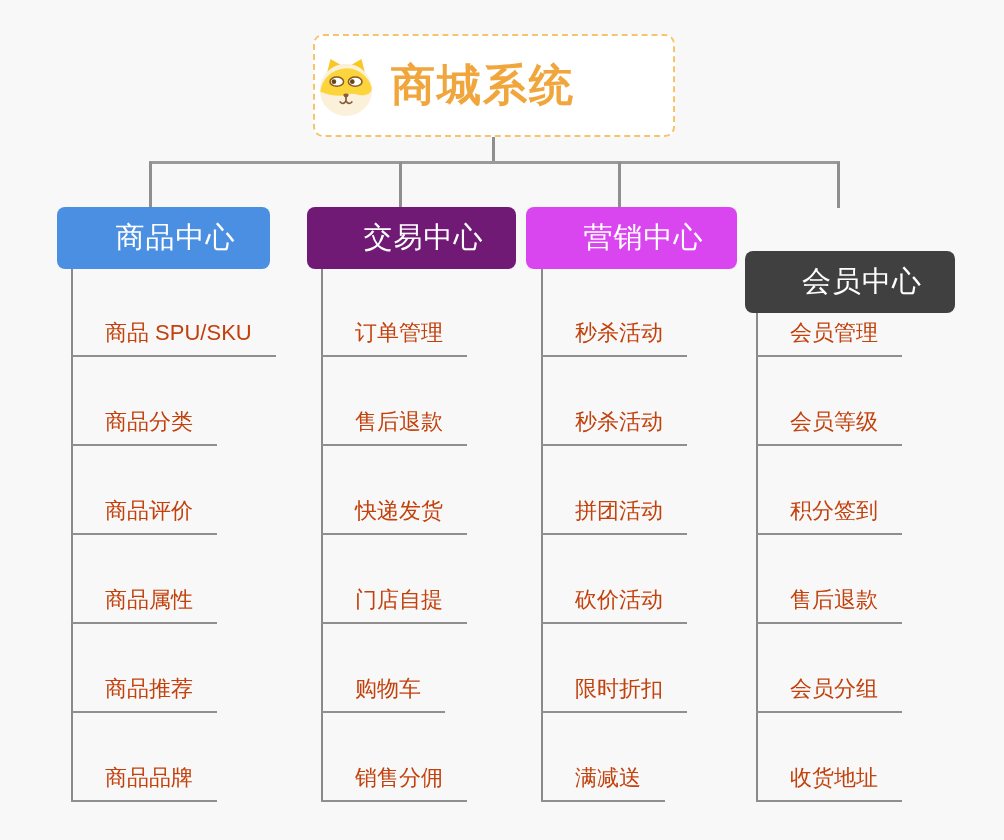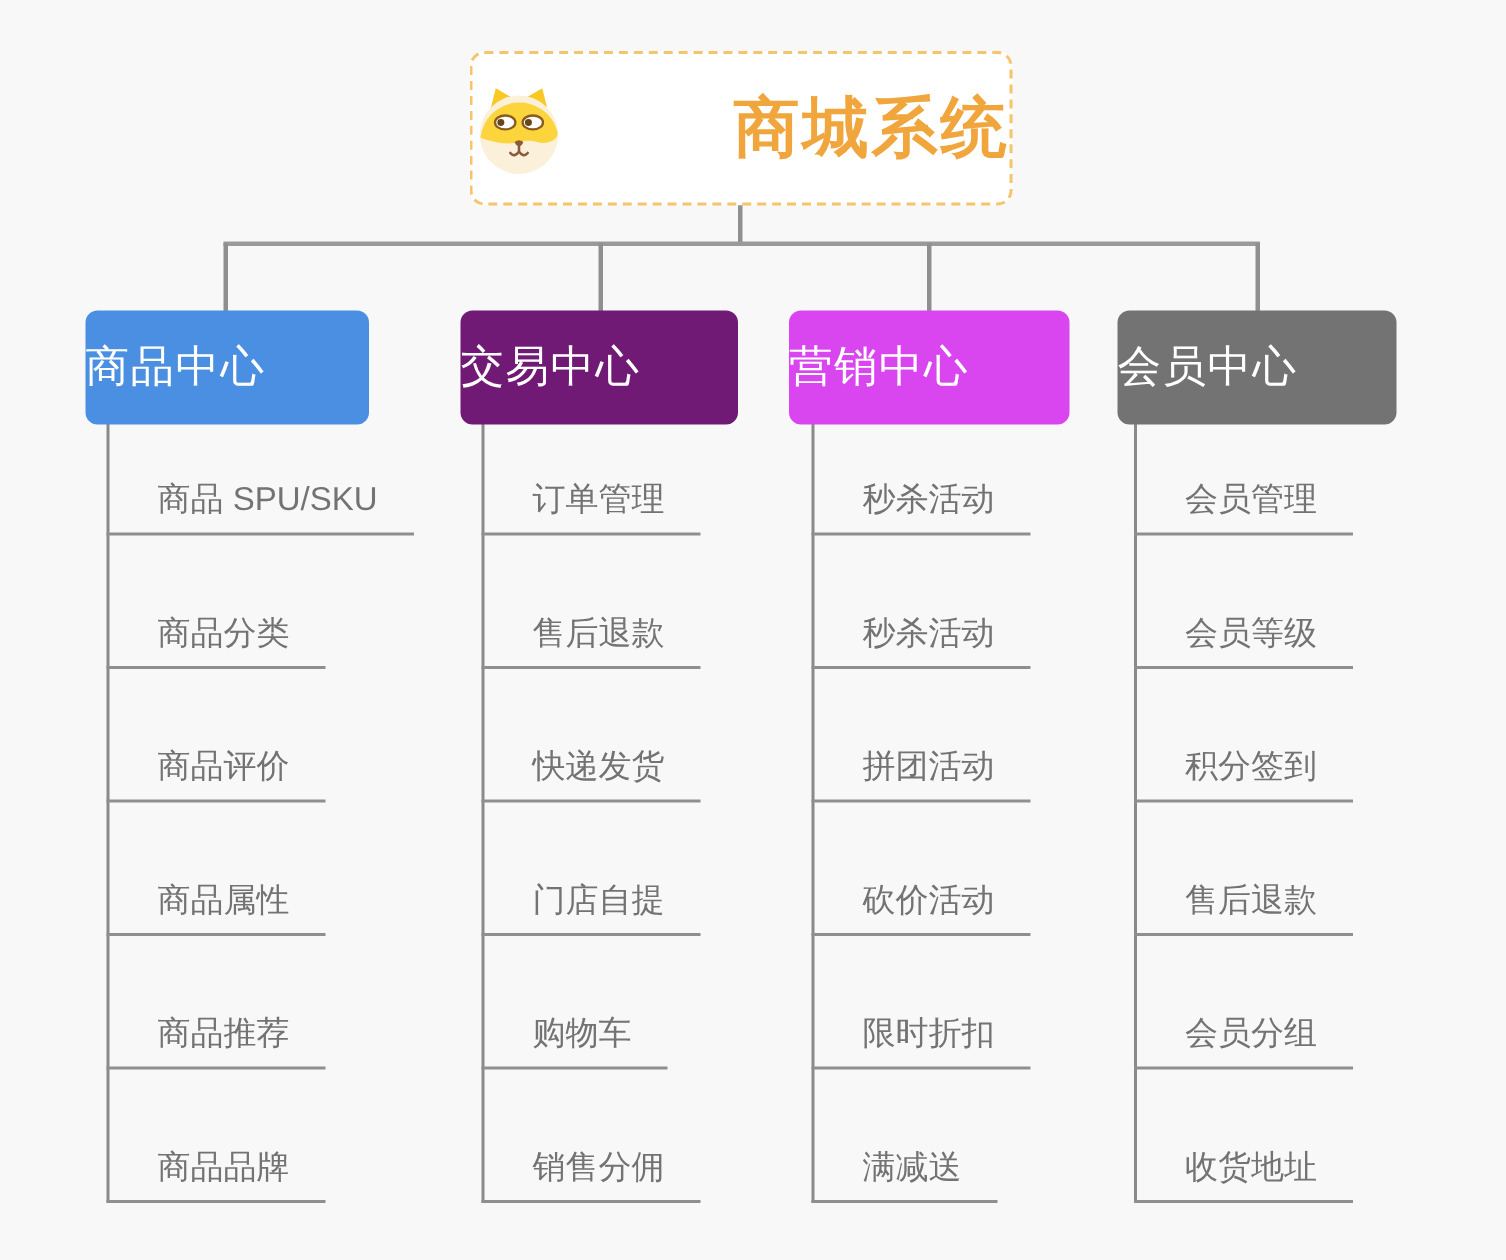--- a/index.html
+++ b/index.html
@@ -18,40 +18,40 @@
   .drop{width:3px;top:162px;height:46px;}
   .drop.d0{left:149px}.drop.d1{left:399px}.drop.d2{left:618px}.drop.d3{left:837px}
   .spine{width:2px;top:269px;height:533px;background:#8a8a8a;}
   .spine.c0{left:71px}.spine.c1{left:321px}.spine.c2{left:541px}.spine.c3{left:756px}
 
   
   .root{
     position:absolute;left:313px;top:34px;width:362px;height:103px;
     background:#ffffff;border:2px dashed #f6c46a;border-radius:10px;
     box-sizing:border-box;
-    display:flex;align-items:center;justify-content:space-between;gap:14px;
+    display:flex;align-items:center;justify-content:flex-start;gap:14px;
   }
   .root-title{font-size:44px;font-weight:600;letter-spacing:2px;white-space:nowrap;}
   .dog{width:62px;height:62px;flex:0 0 auto;}
 
   
   .branch{
-    position:absolute;top:207px;height:76px;border-radius:8px;
-    display:flex;align-items:center;
-    color:#ffffff;font-size:29px;letter-spacing:1px;white-space:nowrap;
+    position:absolute;top:207px;height:62px;border-radius:8px;
+    display:flex;align-items:center;justify-content:center;
+    color:#ffffff;font-size:29px;letter-spacing:1px;white-space:nowrap;padding-left:24px;
   }
   .branch.b0{left:57px;width:189px;}
   .branch.b1{left:307px;width:185px;}
   .branch.b2{left:526px;width:187px;}
   .branch.b3{left:745px;width:186px;}
 
   
   .leaf{
     position:absolute;
-    font-size:22px;color:#737373;line-height:33px;white-space:nowrap;
+    font-size:22px;color:#c2410c;line-height:33px;white-space:nowrap;
     padding:0 24px 6px 34px;
     border-bottom:2px solid #8f8f8f;
   }
   .leaf.c0{left:71px}.leaf.c1{left:321px}.leaf.c2{left:541px}.leaf.c3{left:756px}
   .leaf.r0{top:316px}.leaf.r1{top:405px}.leaf.r2{top:494px}
   .leaf.r3{top:583px}.leaf.r4{top:672px}.leaf.r5{top:761px}
 </style>
 </head>
 <body>
 
@@ -91,21 +91,21 @@
 
   <div class="branch b0" style="background-color: rgb(75, 143, 226);">
     <span>商品中心</span>
   </div>
   <div class="branch b1" style="background-color: #701a75;">
     <span>交易中心</span>
   </div>
   <div class="branch b2" style="background-color: #d946ef;">
     <span>营销中心</span>
   </div>
-  <div class="branch b3" style="background-color: #737373;">
+  <div class="branch b3" style="background-color: #404040; margin-top: 44px;">
     <span>会员中心</span>
   </div>
 
   <div class="leaf c0 r0">商品 SPU/SKU</div>
   <div class="leaf c0 r1">商品分类</div>
   <div class="leaf c0 r2">商品评价</div>
   <div class="leaf c0 r3">商品属性</div>
   <div class="leaf c0 r4">商品推荐</div>
   <div class="leaf c0 r5">商品品牌</div>
 

